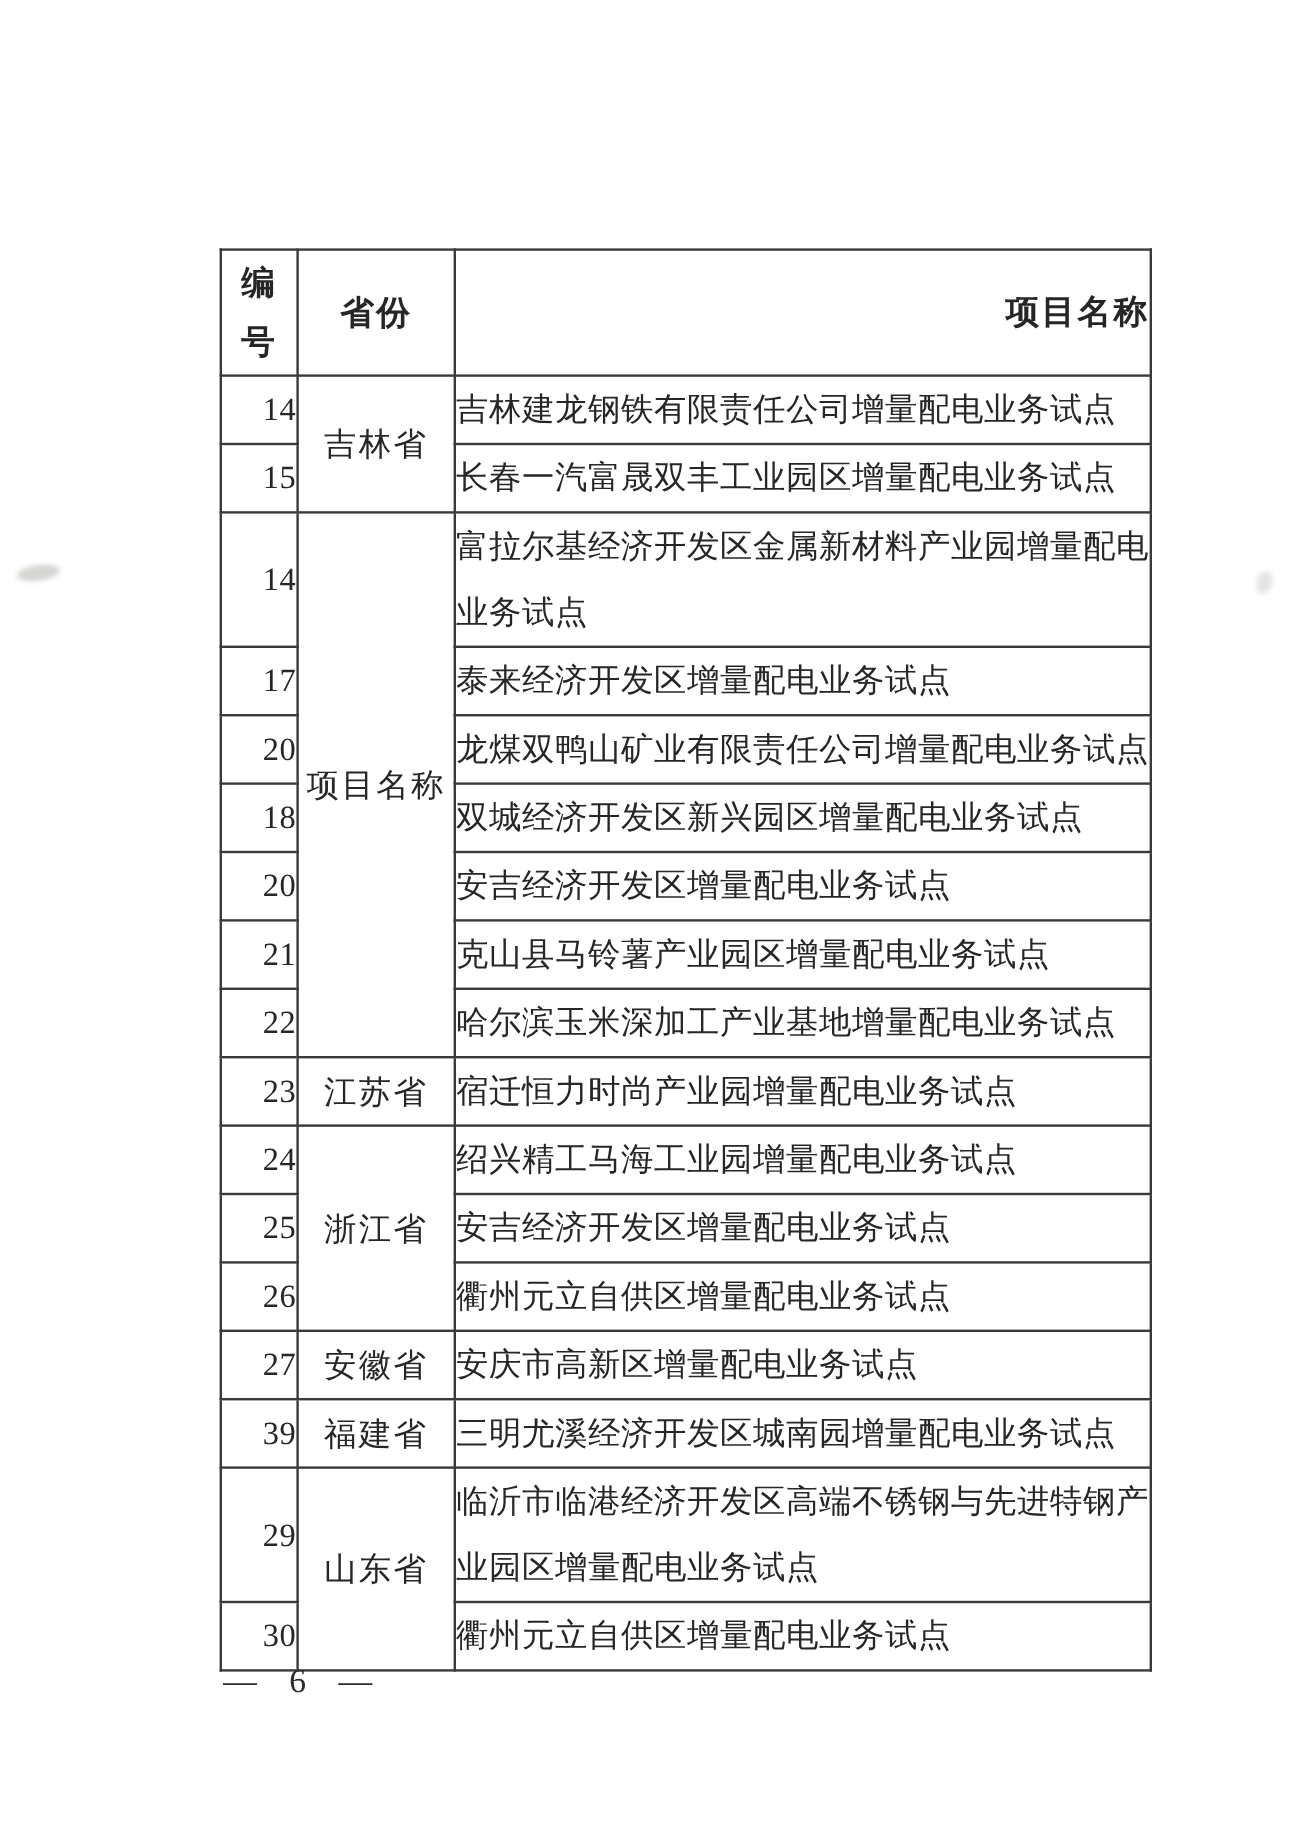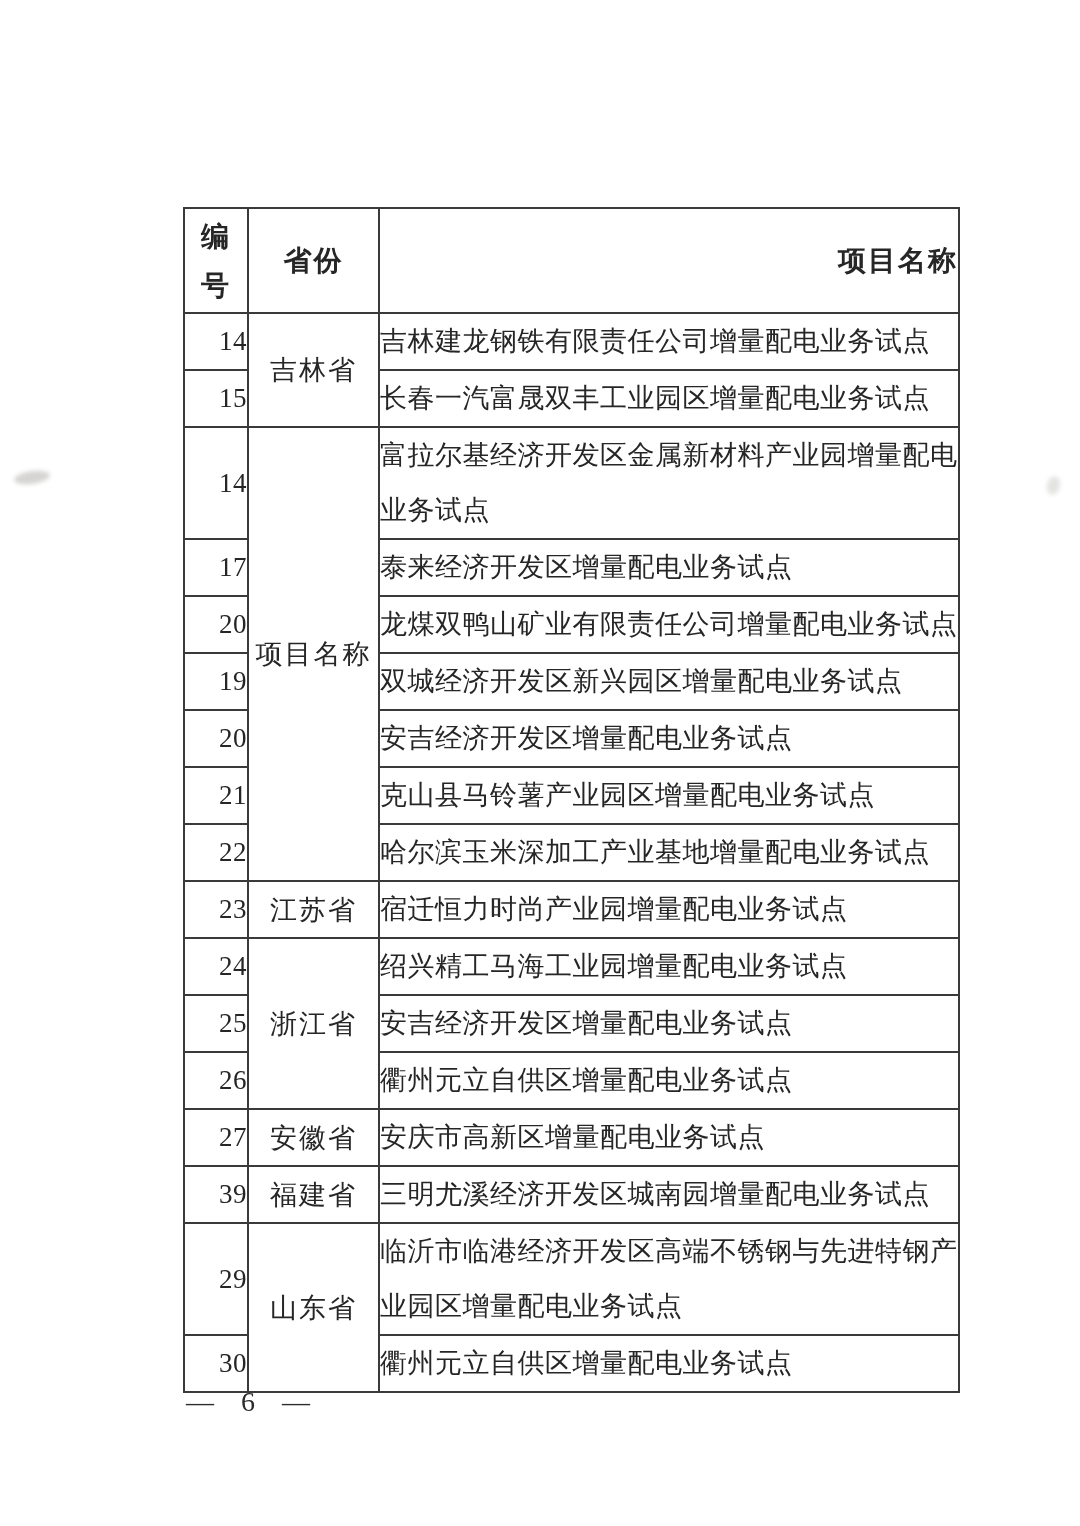--- a/index.html
+++ b/index.html
@@ -137,21 +137,21 @@
       </tr>
       <tr class="r-normal">
         <td class="cell-no">17</td>
         <td class="cell-proj">泰来经济开发区增量配电业务试点</td>
       </tr>
       <tr class="r-normal">
         <td class="cell-no">20</td>
         <td class="cell-proj">龙煤双鸭山矿业有限责任公司增量配电业务试点</td>
       </tr>
       <tr class="r-normal">
-        <td class="cell-no">19</td>
+        <td class="cell-no">18</td>
         <td class="cell-proj">双城经济开发区新兴园区增量配电业务试点</td>
       </tr>
       <tr class="r-normal">
         <td class="cell-no">20</td>
         <td class="cell-proj">安吉经济开发区增量配电业务试点</td>
       </tr>
       <tr class="r-normal">
         <td class="cell-no">21</td>
         <td class="cell-proj">克山县马铃薯产业园区增量配电业务试点</td>
       </tr>

